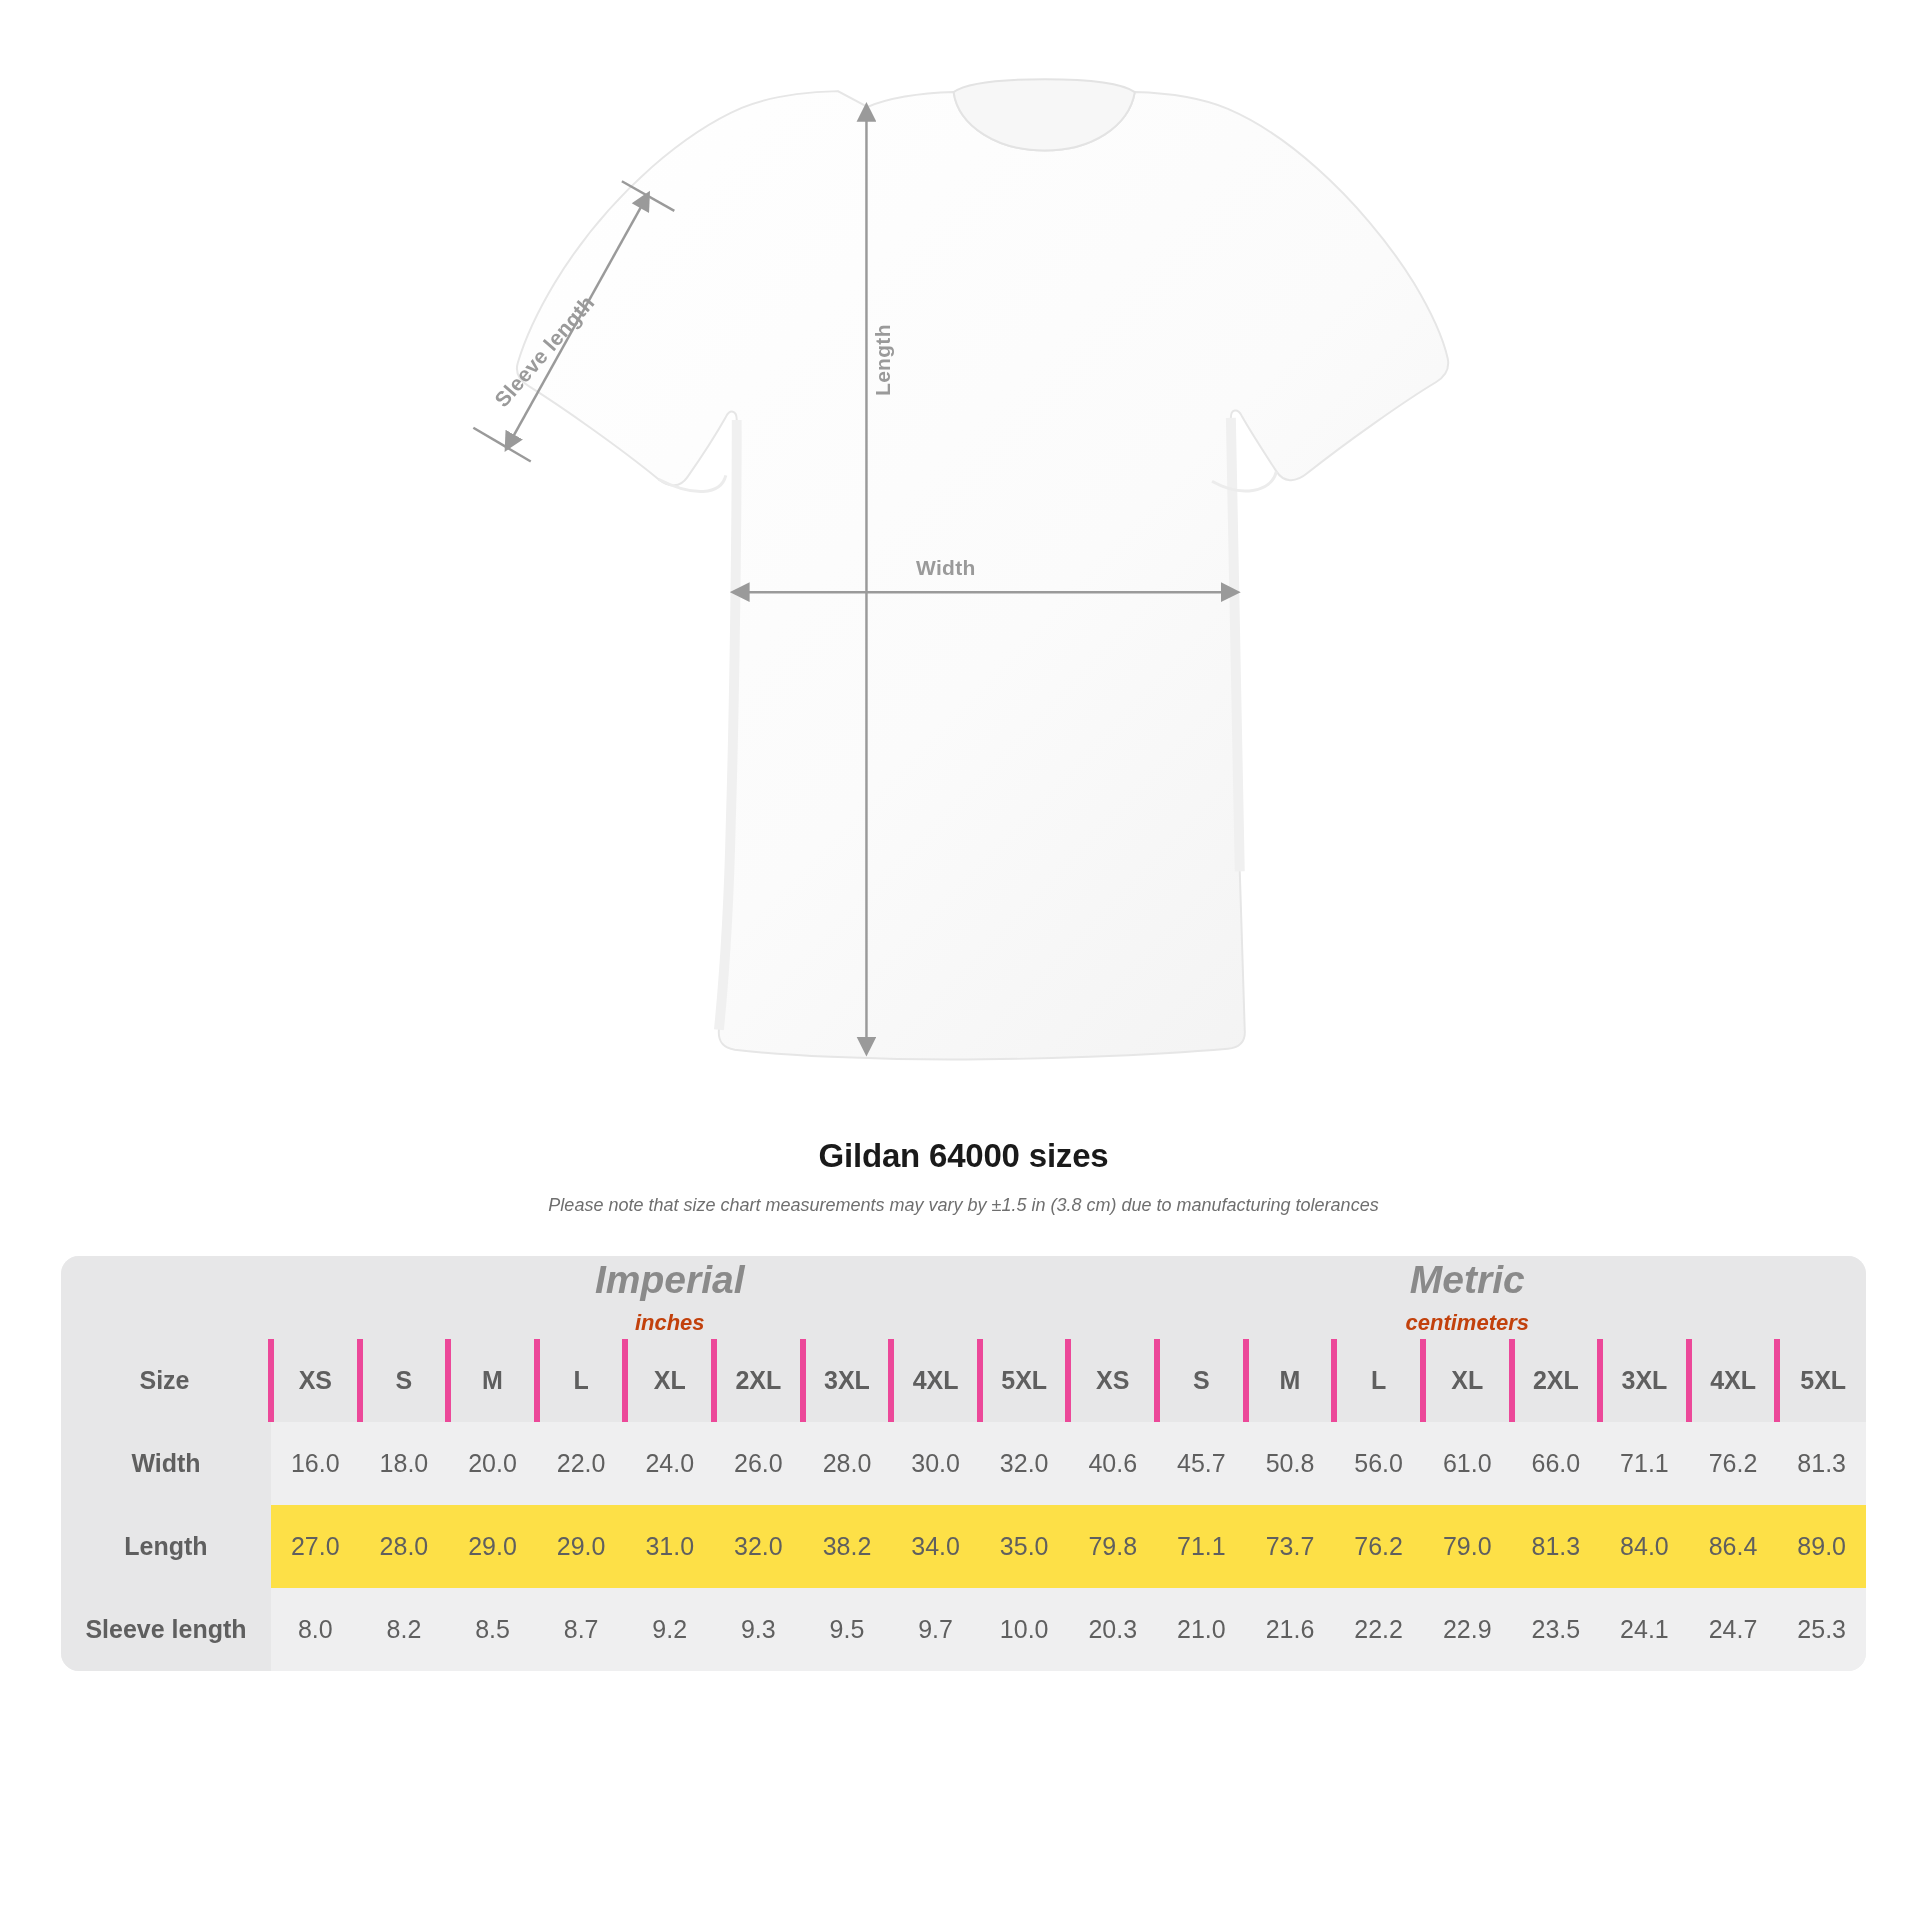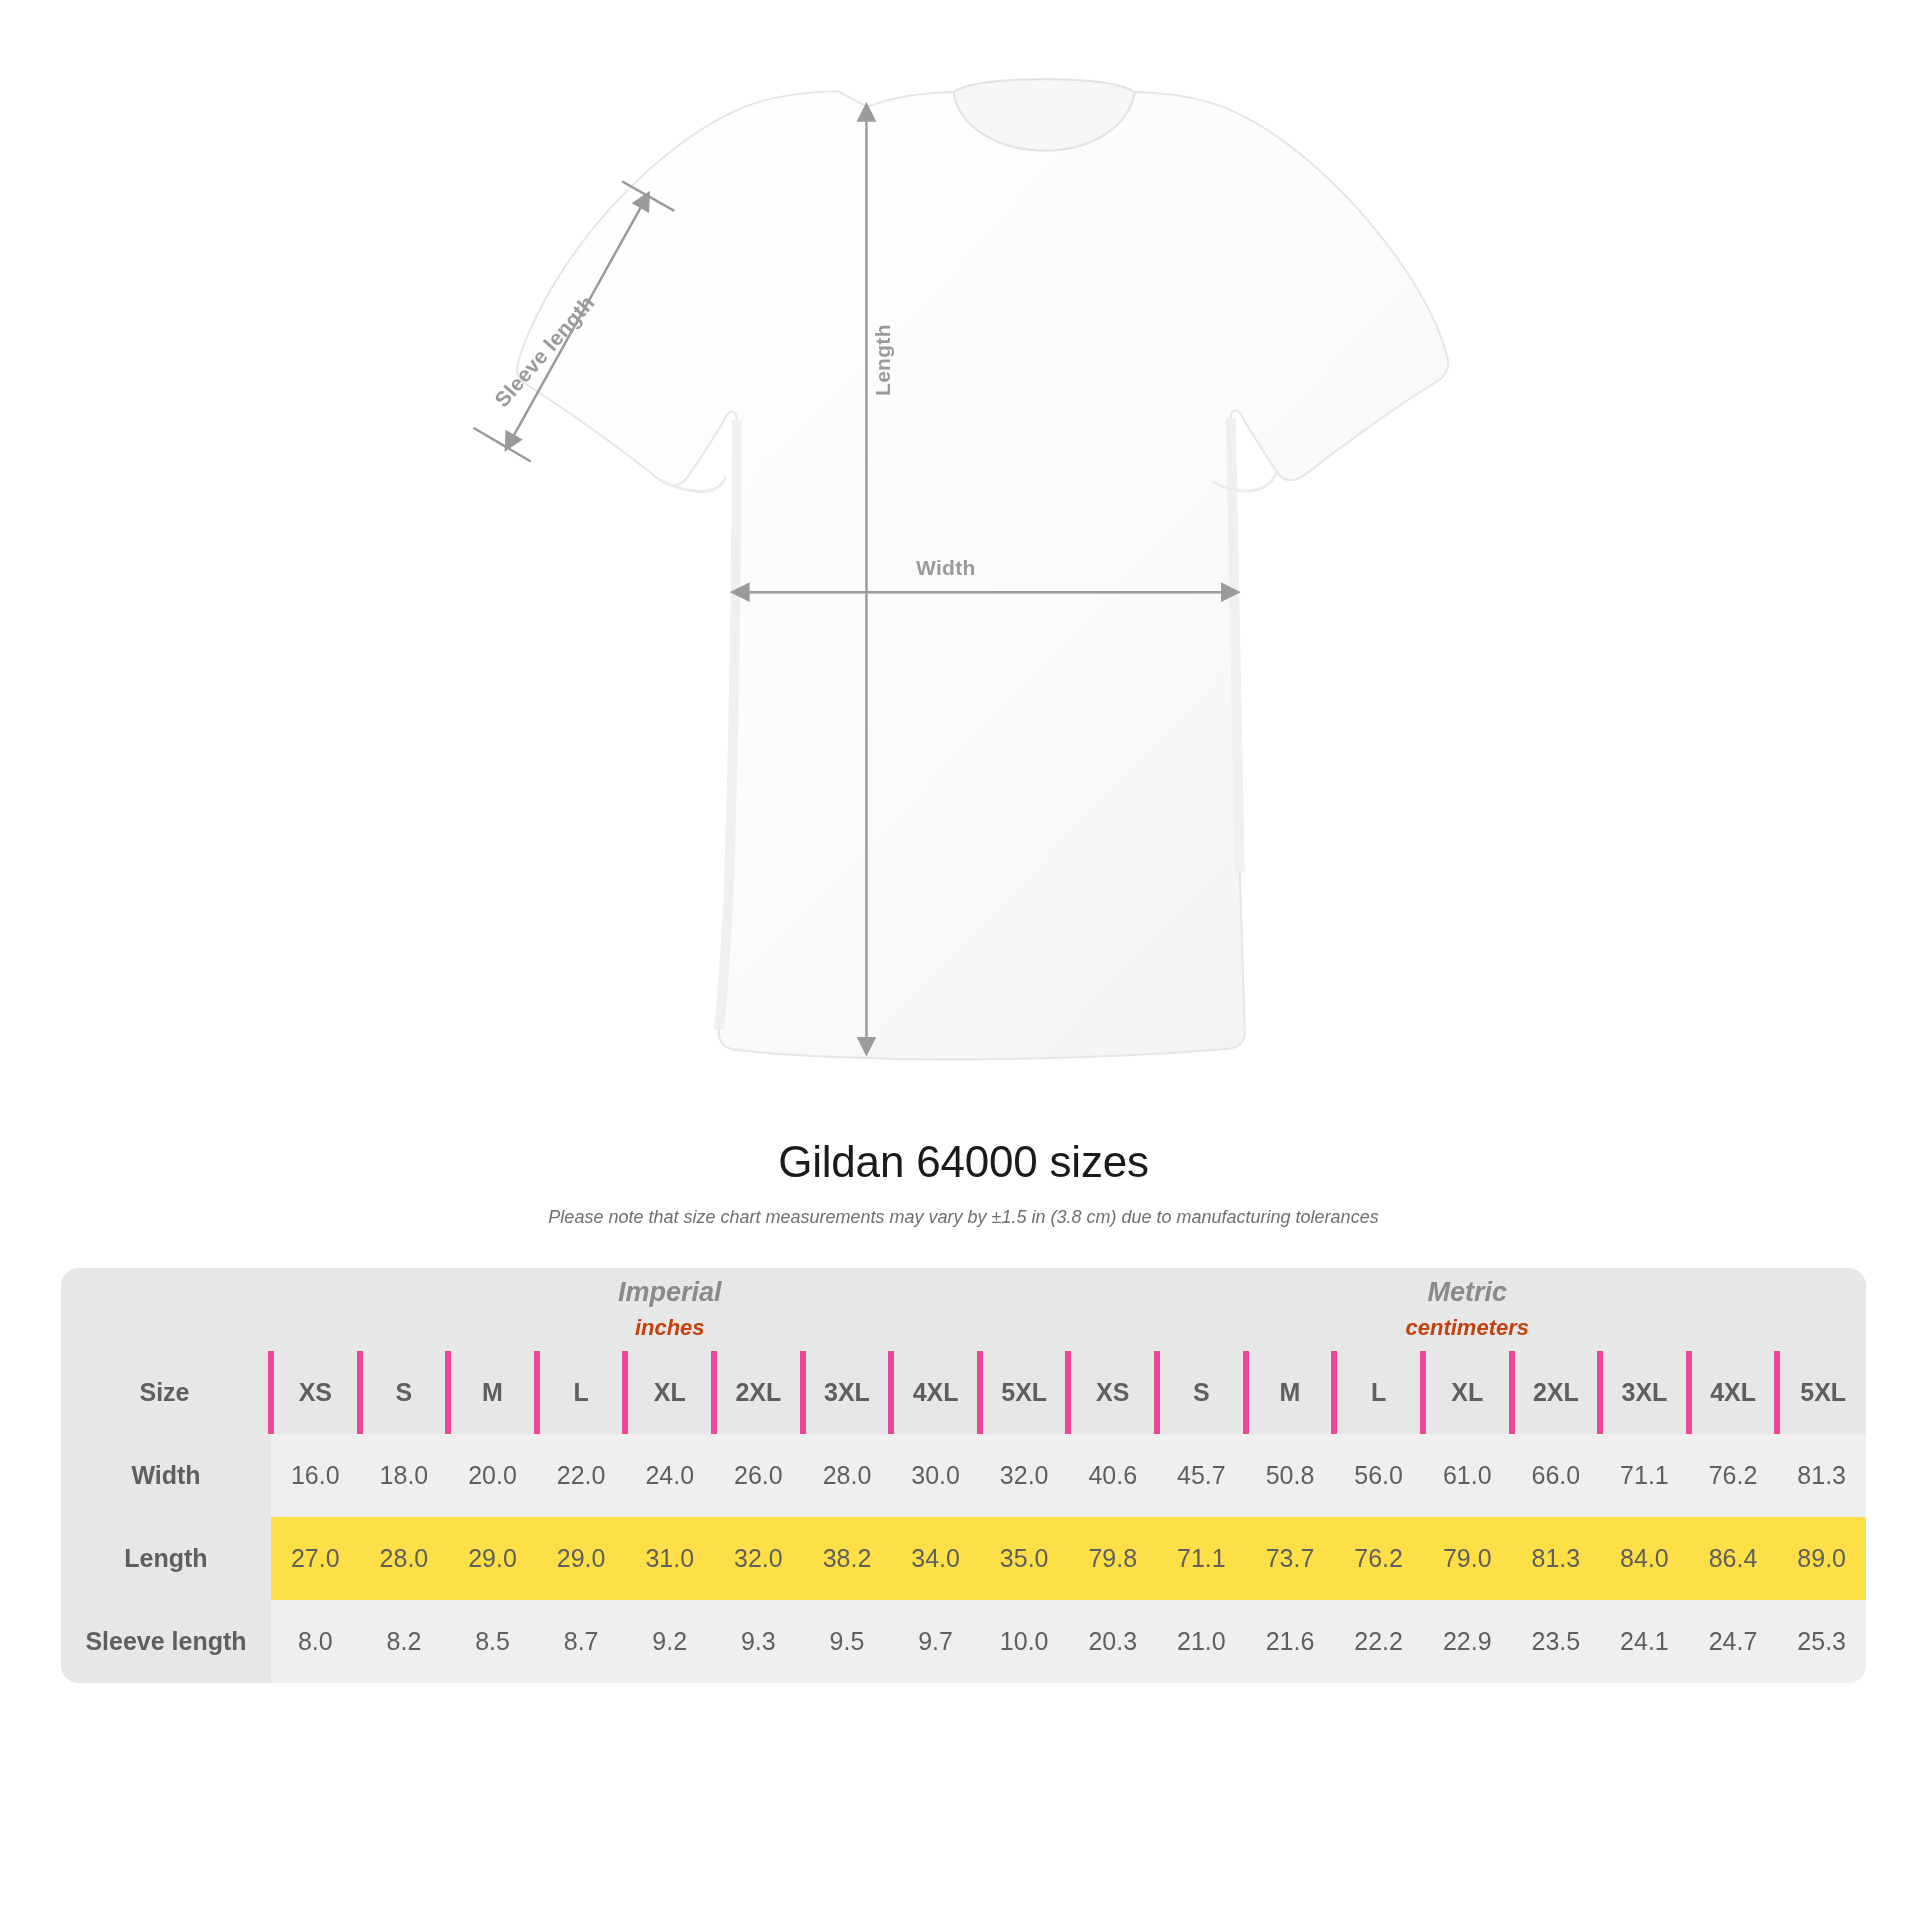--- a/index.html
+++ b/index.html
@@ -49,22 +49,22 @@
     transform-origin: left top;
   }
 
   
   .title-block {
     width: 100%;
     text-align: center;
     margin-top: 18px;
   }
   .chart-title {
-    font-size: 44px;
-    font-weight: normal;
+    font-size: 33px;
+    font-weight: bold;
     color: #1a1a1a;
     letter-spacing: -0.2px;
   }
   .chart-note {
     margin-top: 20px;
     font-size: 18px;
     font-style: italic;
     color: #6f6f6f;
   }
 
@@ -87,21 +87,21 @@
     color: #5f5f5f;
     padding: 0;
     height: 83px;
     border: none;
   }
   .unit-head {
     height: 147px;
     background: #e7e7e8;
   }
   .unit-system {
-    font-size: 27px;
+    font-size: 39px;
     font-weight: bold;
     font-style: italic;
     color: #8a8a8a;
     display: block;
     line-height: 1.1;
   }
   .unit-sub {
     font-size: 22px;
     font-style: italic;
     color: #c2410c;

